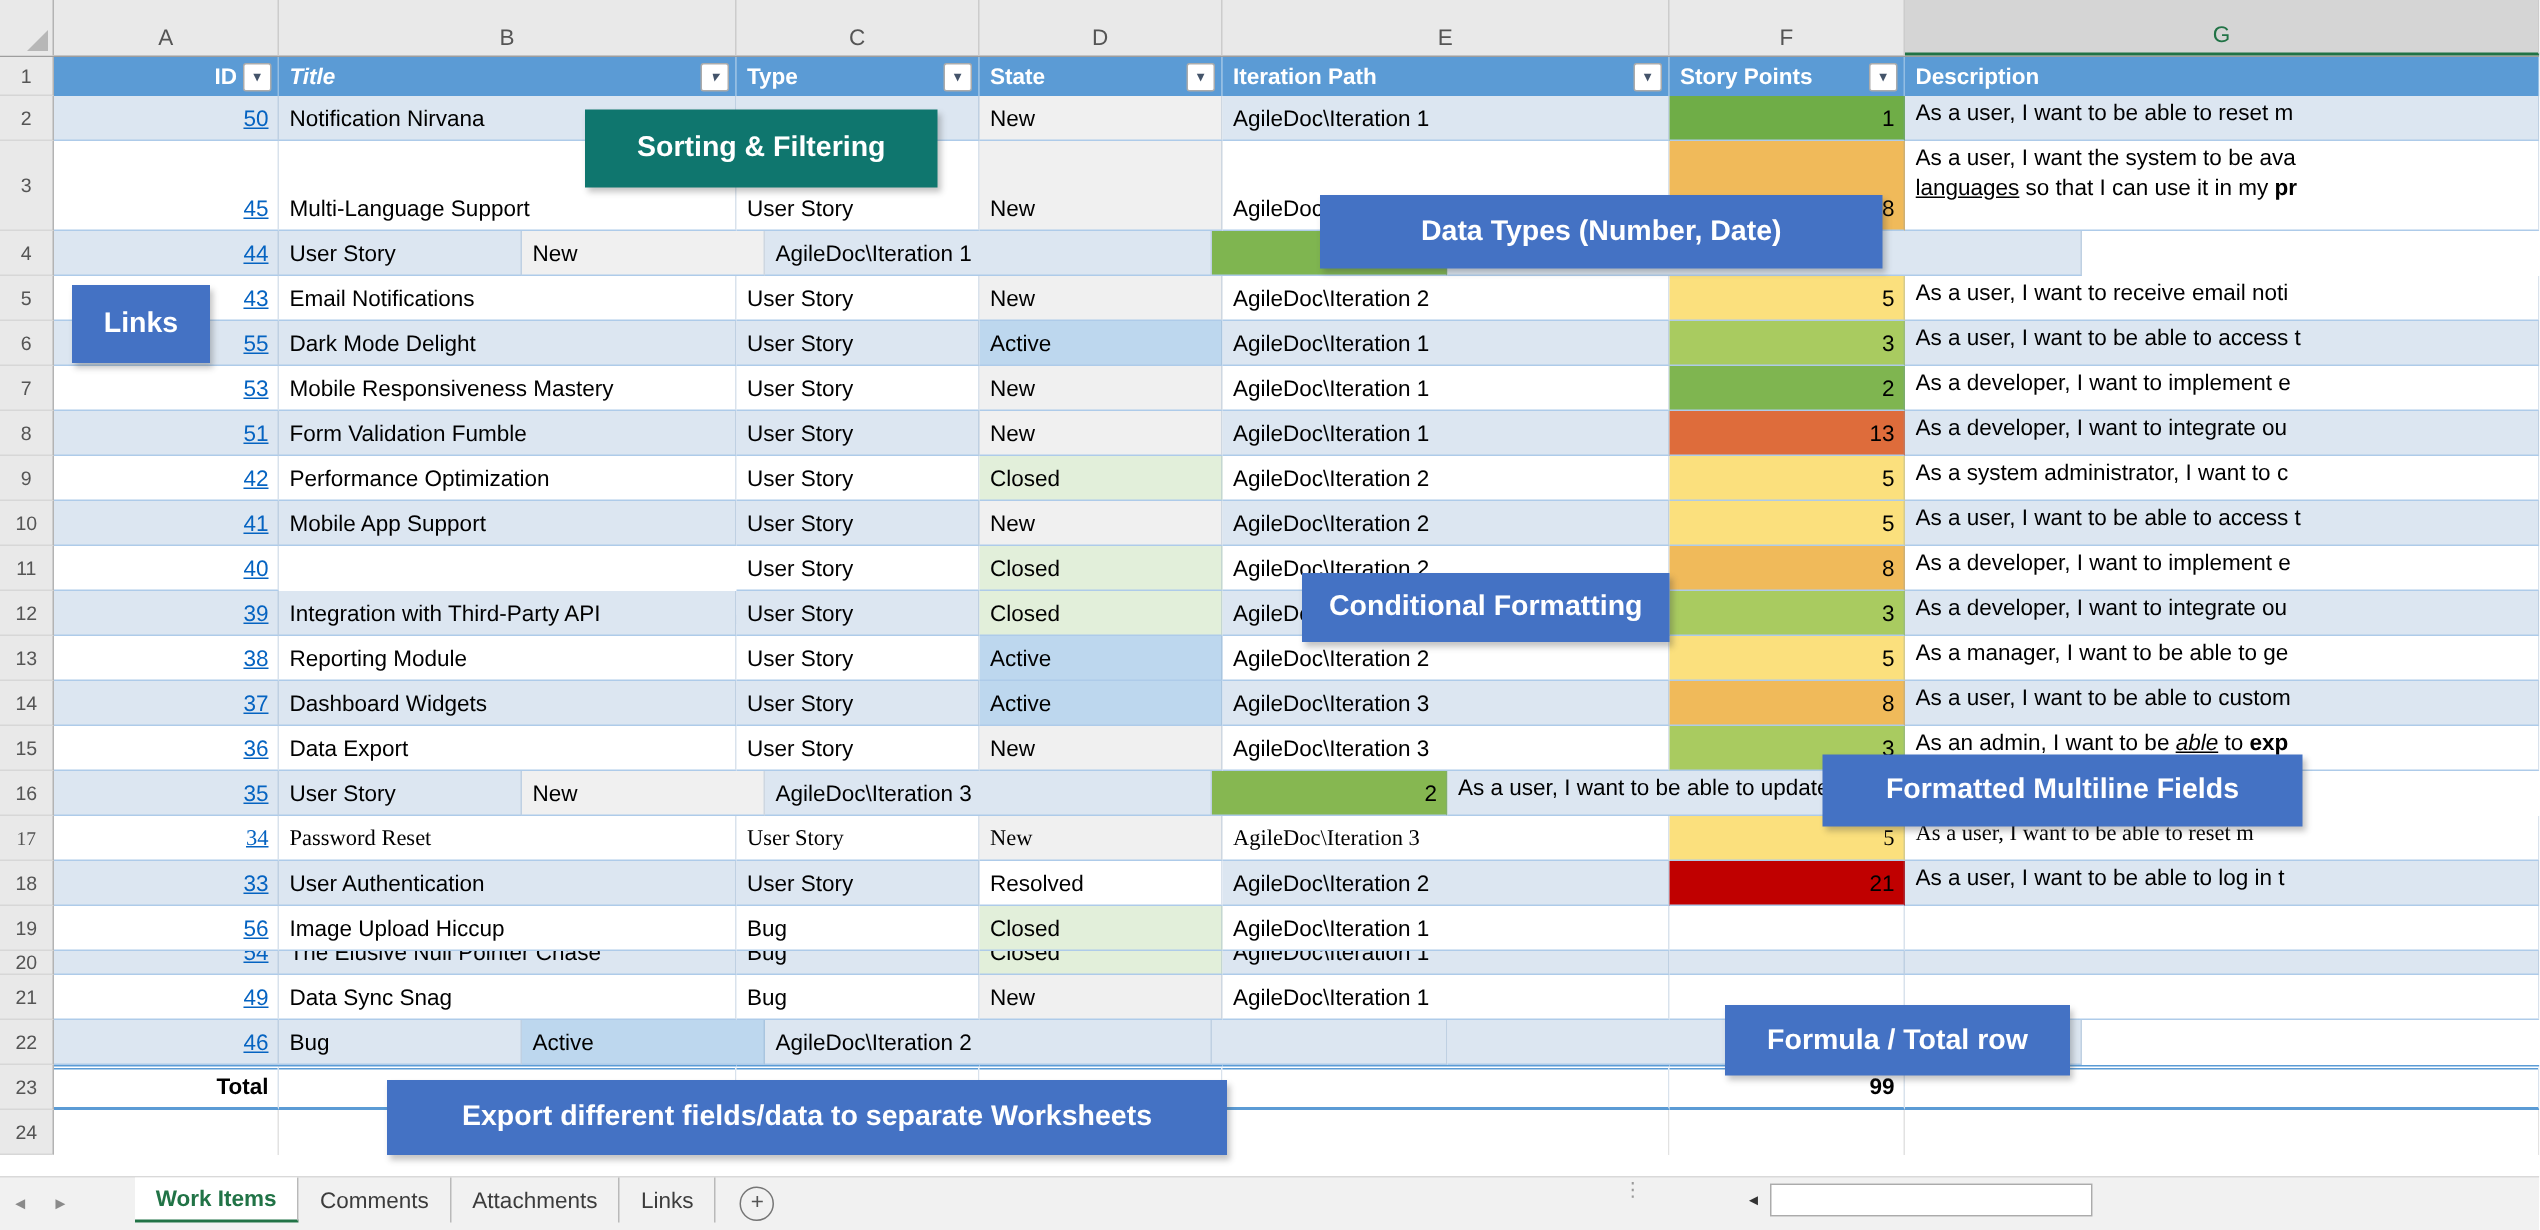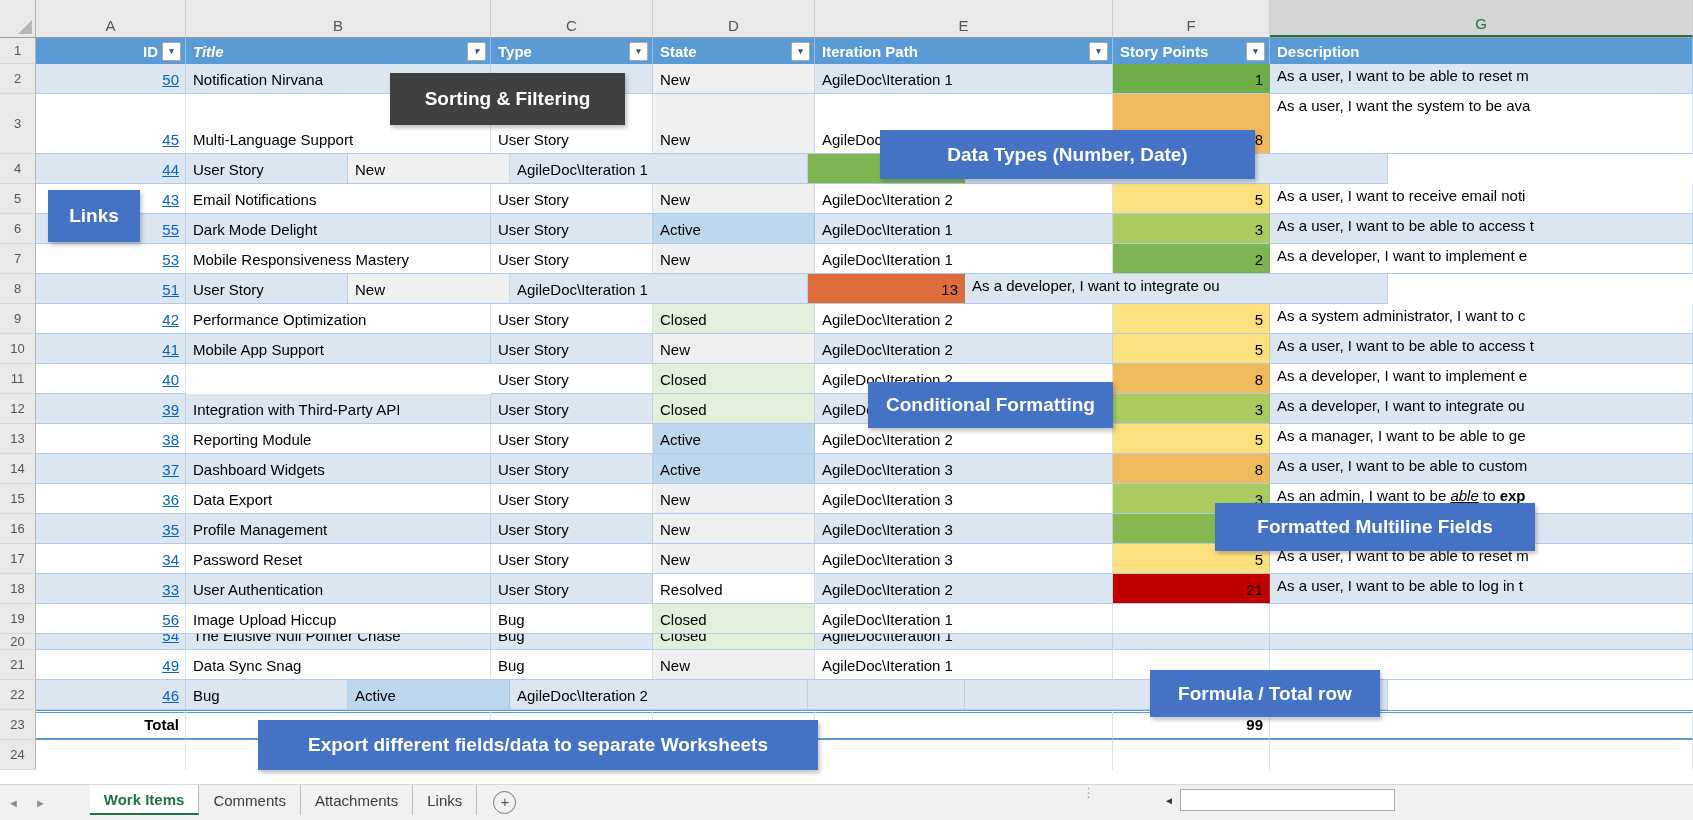--- a/index.html
+++ b/index.html
@@ -125,20 +125,21 @@
       <div class="xrow" style="height: 60px;">
       <div class="gut">3</div>
       <div class="cell num" style="width: 150px;">45</div>
       <div class="cell" style="width: 305px;">Multi-Language Support</div>
       <div class="cell" style="width: 162px;">User Story</div>
       <div class="cell" style="width: 162px; background: rgba(110, 110, 110, 0.1);">New</div>
       <div class="cell" style="width: 298px;">AgileDoc\Iteration 1</div>
       <div class="cell pts" style="width: 157px; background: rgb(240, 186, 90);">8</div>
       <div class="cell gcell" style="width: 423px;">
           <div class="dline"><span>As a user, I want the system to be ava</span></div>
+          <div class="dline"><span class="fmt-u">languages</span><span> so that I can use it in my </span><span class="fmt-b">pr</span></div>
         </div>
     </div>
       <div class="xrow stripe" style="height: 30px;">
       <div class="gut">4</div>
       <div class="cell num" style="width: 150px;">44</div>
       <div class="cell" style="width: 162px;">User Story</div>
       <div class="cell" style="width: 162px; background: rgba(110, 110, 110, 0.1);">New</div>
       <div class="cell" style="width: 298px;">AgileDoc\Iteration 1</div>
       <div class="cell pts" style="width: 157px; background: rgb(127, 181, 80);">2</div>
       <div class="cell gcell" style="width: 423px;">
@@ -177,20 +178,21 @@
       <div class="cell" style="width: 162px; background: rgba(110, 110, 110, 0.1);">New</div>
       <div class="cell" style="width: 298px;">AgileDoc\Iteration 1</div>
       <div class="cell pts" style="width: 157px; background: rgb(127, 181, 80);">2</div>
       <div class="cell gcell" style="width: 423px;">
           <div class="dline"><span>As a developer, I want to implement e</span></div>
         </div>
     </div>
       <div class="xrow stripe" style="height: 30px;">
       <div class="gut">8</div>
       <div class="cell num" style="width: 150px;">51</div>
+      <div class="cell" style="width: 305px;">Form Validation Fumble</div>
       <div class="cell" style="width: 162px;">User Story</div>
       <div class="cell" style="width: 162px; background: rgba(110, 110, 110, 0.1);">New</div>
       <div class="cell" style="width: 298px;">AgileDoc\Iteration 1</div>
       <div class="cell pts" style="width: 157px; background: rgb(222, 108, 59);">13</div>
       <div class="cell gcell" style="width: 423px;">
           <div class="dline"><span>As a developer, I want to integrate ou</span></div>
         </div>
     </div>
       <div class="xrow" style="height: 30px;">
       <div class="gut">9</div>
@@ -272,30 +274,29 @@
       <div class="cell" style="width: 162px; background: rgba(110, 110, 110, 0.1);">New</div>
       <div class="cell" style="width: 298px;">AgileDoc\Iteration 3</div>
       <div class="cell pts" style="width: 157px; background: rgb(169, 203, 96);">3</div>
       <div class="cell gcell" style="width: 423px;">
           <div class="dline"><span>As an admin, I want to be </span><span class="fmt-i fmt-u">able</span><span> to </span><span class="fmt-b">exp</span></div>
         </div>
     </div>
       <div class="xrow stripe" style="height: 30px;">
       <div class="gut">16</div>
       <div class="cell num" style="width: 150px;">35</div>
-      <div class="cell" style="width: 305px;">Profile Management</div>
       <div class="cell" style="width: 162px;">User Story</div>
       <div class="cell" style="width: 162px; background: rgba(110, 110, 110, 0.1);">New</div>
       <div class="cell" style="width: 298px;">AgileDoc\Iteration 3</div>
       <div class="cell pts" style="width: 157px; background: rgb(134, 183, 81);">2</div>
       <div class="cell gcell" style="width: 423px;">
           <div class="dline"><span>As a user, I want to be able to update</span></div>
         </div>
     </div>
-      <div class="xrow" style="height: 30px;">
+      <div class="xrow" style="height: 30px; font-family: Liberation Serif, serif;">
       <div class="gut">17</div>
       <div class="cell num" style="width: 150px;">34</div>
       <div class="cell" style="width: 305px;">Password Reset</div>
       <div class="cell" style="width: 162px;">User Story</div>
       <div class="cell" style="width: 162px; background: rgba(110, 110, 110, 0.1);">New</div>
       <div class="cell" style="width: 298px;">AgileDoc\Iteration 3</div>
       <div class="cell pts" style="width: 157px; background: rgb(251, 224, 125);">5</div>
       <div class="cell gcell" style="width: 423px;">
           <div class="dline"><span>As a user, I want to be able to reset m</span></div>
         </div>
@@ -367,21 +368,21 @@
       <div class="cell" style="width: 305px;"></div>
       <div class="cell" style="width: 162px;"></div>
       <div class="cell" style="width: 162px;"></div>
       <div class="cell" style="width: 298px;"></div>
       <div class="cell pts" style="width: 157px;"></div>
       <div class="cell gcell" style="width: 423px;"></div>
     </div>
     </div>
 
   <div id="callouts">
-      <div class="callout" style="left: 390px; top: 73px; width: 235px; height: 52px; background: #404040;">Sorting &amp; Filtering</div>
+      <div class="callout" style="left: 390px; top: 73px; width: 235px; height: 52px; background: #0f766e;">Sorting &amp; Filtering</div>
       <div class="callout" style="left: 880px; top: 130px; width: 375px; height: 49px; background: rgb(68, 114, 196);">Data Types (Number, Date)</div>
       <div class="callout" style="left: 48px; top: 190px; width: 92px; height: 52px; background: rgb(68, 114, 196);">Links</div>
       <div class="callout" style="left: 868px; top: 382px; width: 245px; height: 46px; background: rgb(68, 114, 196);">Conditional Formatting</div>
       <div class="callout" style="left: 1215px; top: 503px; width: 320px; height: 48px; background: rgb(68, 114, 196);">Formatted Multiline Fields</div>
       <div class="callout" style="left: 1150px; top: 670px; width: 230px; height: 47px; background: rgb(68, 114, 196);">Formula / Total row</div>
       <div class="callout" style="left: 258px; top: 720px; width: 560px; height: 50px; background: rgb(68, 114, 196);">Export different fields/data to separate Worksheets</div>
     </div>
 
   <div id="tabbar">
     <div class="navarrow">◄</div>

